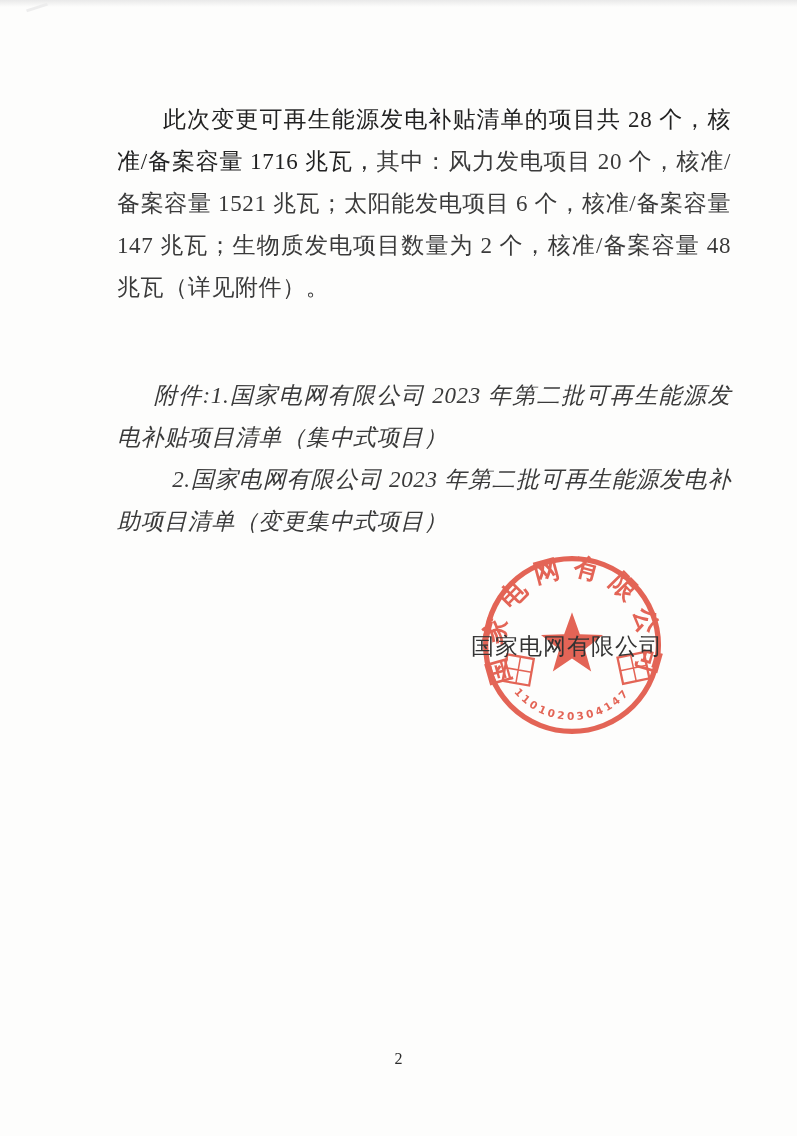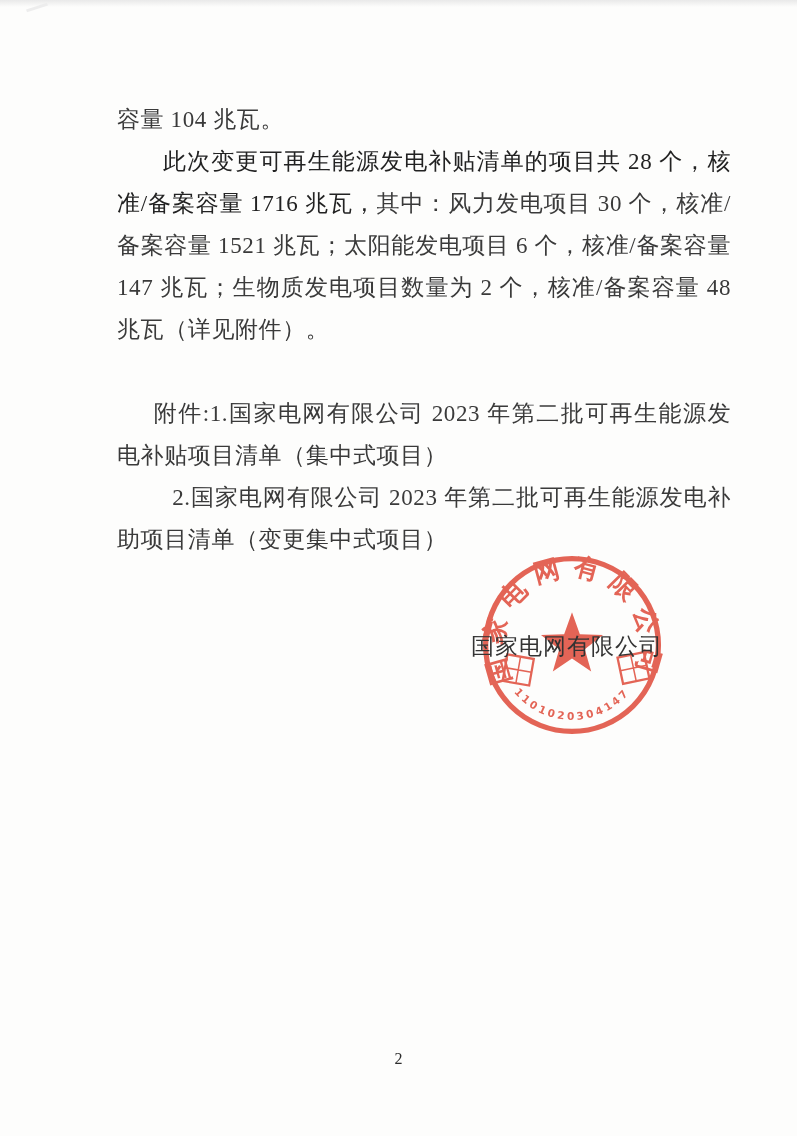--- a/index.html
+++ b/index.html
@@ -31,21 +31,21 @@
   .para{
     margin:0;
     font-size:23px;
     line-height:42px;
     letter-spacing:0.6px;
     text-align:justify;
     text-justify:inter-ideograph;
   }
   .indent{text-indent:2em;}
   .para .bold{font-weight:400;color:#222;}
-  .attachments{margin-top:42px;}
+  .attachments{margin-top:66px;font-style:italic;}
   .attach-1{text-indent:1.6em;}
   .attach-2{text-indent:2.4em;}
   .signature{
     position:absolute;
     left:452px;top:624px;width:230px;
     text-align:center;
     z-index:3;
     color:#333;
   }
   .signature .sig-line{
@@ -92,23 +92,22 @@
 </style>
 </head>
 <body>
 
 <div class="page">
 
   <div class="scan-edge-top"></div>
   <div class="scan-artifact"></div>
 
   <div class="content">
-    <p class="para">容量 104 兆瓦。</p>
 
-    <p class="para indent"><span class="bold">此次变更可再生能源发电补贴清单的项目共 28 个，核准/备案容量 1716 兆瓦，</span><span>其中：风力发电项目 30 个，核准/备案容量 1521 兆瓦；太阳能发电项目 6 个，核准/备案容量 147 兆瓦；生物质发电项目数量为 2 个，核准/备案容量 48 兆瓦（详见附件）。</span></p>
+    <p class="para indent"><span class="bold">此次变更可再生能源发电补贴清单的项目共 28 个，核准/备案容量 1716 兆瓦，</span><span>其中：风力发电项目 20 个，核准/备案容量 1521 兆瓦；太阳能发电项目 6 个，核准/备案容量 147 兆瓦；生物质发电项目数量为 2 个，核准/备案容量 48 兆瓦（详见附件）。</span></p>
 
 
     <div class="attachments">
       <p class="para attach-1">附件:1.国家电网有限公司 2023 年第二批可再生能源发电补贴项目清单（集中式项目）</p>
       <p class="para attach-2">2.国家电网有限公司 2023 年第二批可再生能源发电补助项目清单（变更集中式项目）</p>
     </div>
   </div>
 
   <svg class="seal" viewBox="0 0 200 200" aria-hidden="true">
     <defs>

